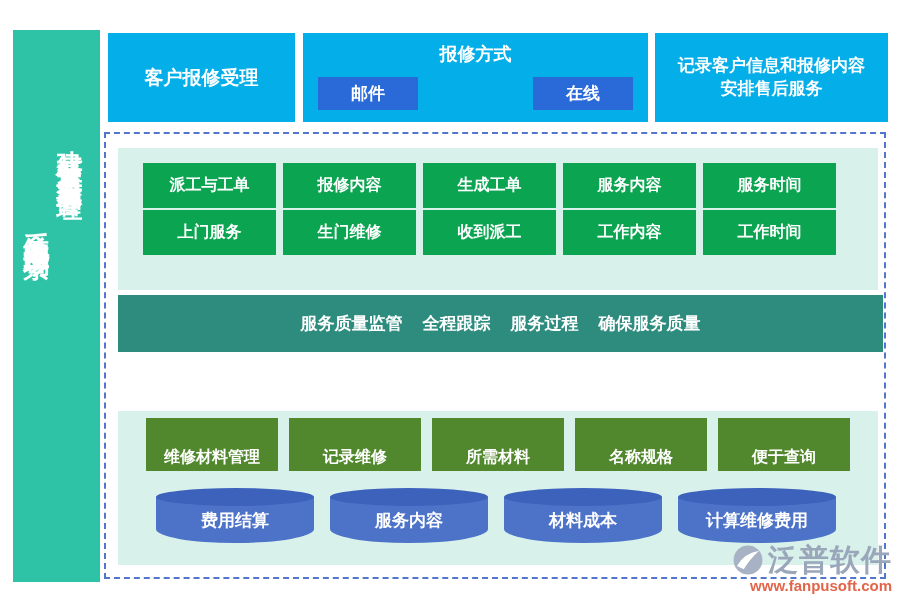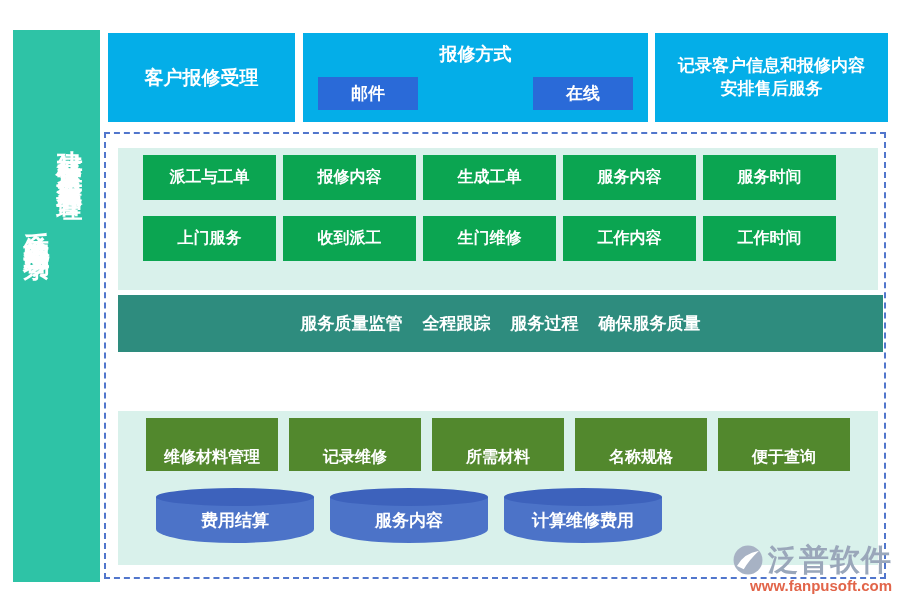--- a/index.html
+++ b/index.html
@@ -40,21 +40,21 @@
     justify-content:center;text-align:center;font-size:17px;line-height:1.32;
     padding:0 14px;
   }
   
   .dashed{
     position:absolute;left:104px;top:132px;width:782px;height:447px;
     border:2px dashed #5176cc;box-sizing:border-box;background:transparent;
   }
   
   .panel{position:absolute;left:118px;width:760px;background:#d9f1eb;box-sizing:border-box;}
-  .p1{top:148px;height:142px;padding-top:7px;display:flex;flex-direction:column;gap:16px;}
+  .p1{top:148px;height:142px;padding-top:15px;display:flex;flex-direction:column;gap:2px;}
   .btn-row{display:flex;gap:7px;padding-left:25px;}
   .gbtn{
     width:133px;height:45px;background:#0ba551;color:#fff;font-size:16px;
     display:flex;align-items:center;justify-content:center;flex:none;
   }
   .band{
     position:absolute;left:118px;top:295px;width:765px;height:57px;background:#2e8c7e;
     display:flex;align-items:center;justify-content:center;gap:20px;
     color:#fff;font-size:17px;
   }
@@ -119,22 +119,22 @@
 <div class="panel p1">
   <div class="btn-row">
     <div class="gbtn">派工与工单</div>
     <div class="gbtn">报修内容</div>
     <div class="gbtn">生成工单</div>
     <div class="gbtn">服务内容</div>
     <div class="gbtn">服务时间</div>
   </div>
   <div class="btn-row">
     <div class="gbtn">上门服务</div>
+    <div class="gbtn">生门维修</div>
     <div class="gbtn">收到派工</div>
-    <div class="gbtn">生门维修</div>
     <div class="gbtn">工作内容</div>
     <div class="gbtn">工作时间</div>
   </div>
 </div>
 
 <div class="band">
   <span>服务质量监管</span>
   <span>全程跟踪</span>
   <span>服务过程</span>
   <span>确保服务质量</span>
@@ -149,20 +149,23 @@
 </div>
 
 <div class="panel p4">
   <div class="cyl">
     <span>费用结算</span>
   </div>
   <div class="cyl">
     <span>服务内容</span>
   </div>
   <div class="cyl">
+    <span>材料成本</span>
+  </div>
+  <div class="cyl">
     <span>计算维修费用</span>
   </div>
 </div>
 
 <div class="watermark">
   <div class="brand-row">
     <span style="display:inline-flex;">
       <svg width="34" height="34" viewBox="0 0 40 40">
         <circle cx="20" cy="20" r="17" fill="#a7b2c4"></circle>
         <path d="M7 27 Q 15 12 33 9 Q 21 20 15 31 Z" fill="#ffffff"></path>

